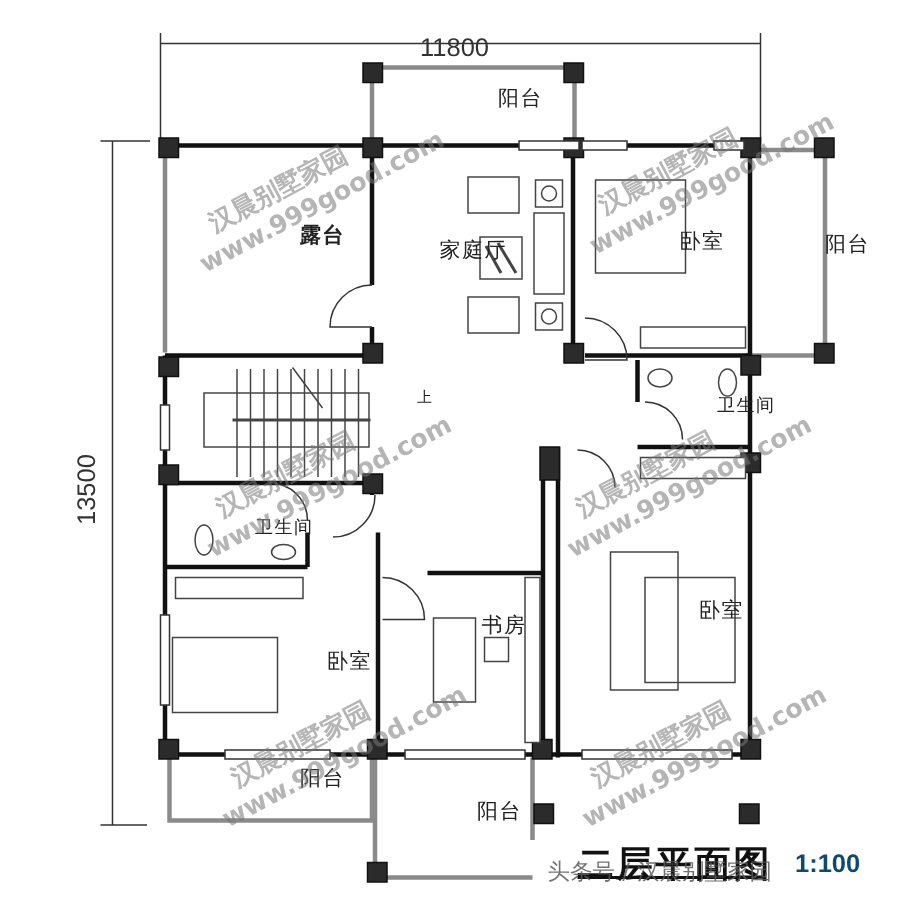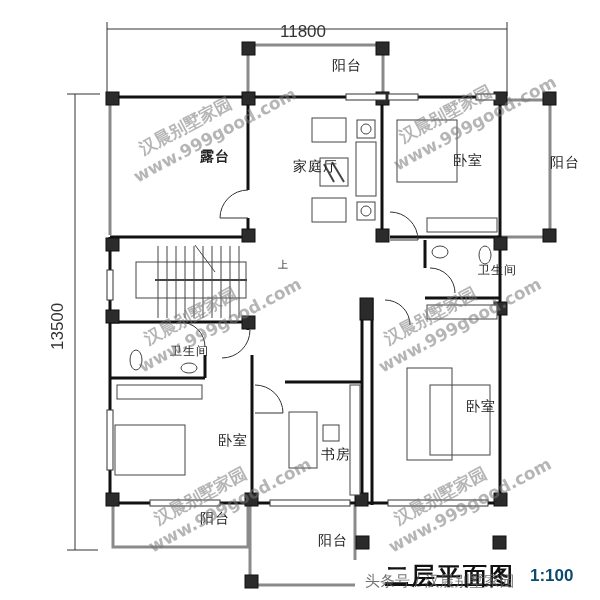--- a/index.html
+++ b/index.html
@@ -180,21 +180,21 @@
 <div class="dim dimv" style="left:48px;top:350px;">13500</div>
 
 <div class="lbl" style="left:304px;top:57px;">阳台</div>
 <div class="lbl" style="left:172px;top:148px;font-weight:bold;">露台</div>
 <div class="lbl" style="left:265px;top:158px;text-align:center;">家庭厅</div>
 <div class="lbl" style="left:425px;top:152px;">卧室</div>
 <div class="lbl" style="left:522px;top:154px;">阳台</div>
 <div class="lbl" style="left:450px;top:262px;font-size:12px;">卫生间</div>
 <div class="lbl" style="left:142px;top:343px;font-size:12px;">卫生间</div>
 <div class="lbl" style="left:190px;top:432px;">卧室</div>
-<div class="lbl" style="left:293px;top:446px;">书房</div>
+<div class="lbl" style="left:293px;top:408px;">书房</div>
 <div class="lbl" style="left:438px;top:398px;">卧室</div>
 <div class="lbl" style="left:172px;top:510px;">阳台</div>
 <div class="lbl" style="left:290px;top:532px;">阳台</div>
 
 <div class="lbl" style="left:250px;top:258px;font-size:10px;">上</div>
 
 <div class="title" style="left:385px;top:560px;">二层平面图</div>
 <div class="abs" style="left:385px;top:584px;width:120px;height:2px;background:#111;"></div>
 <div class="abs" style="left:530px;top:566px;font-family:'Liberation Sans',sans-serif;font-size:17px;font-weight:bold;color:#0c4a6e;">1:100</div>
 

